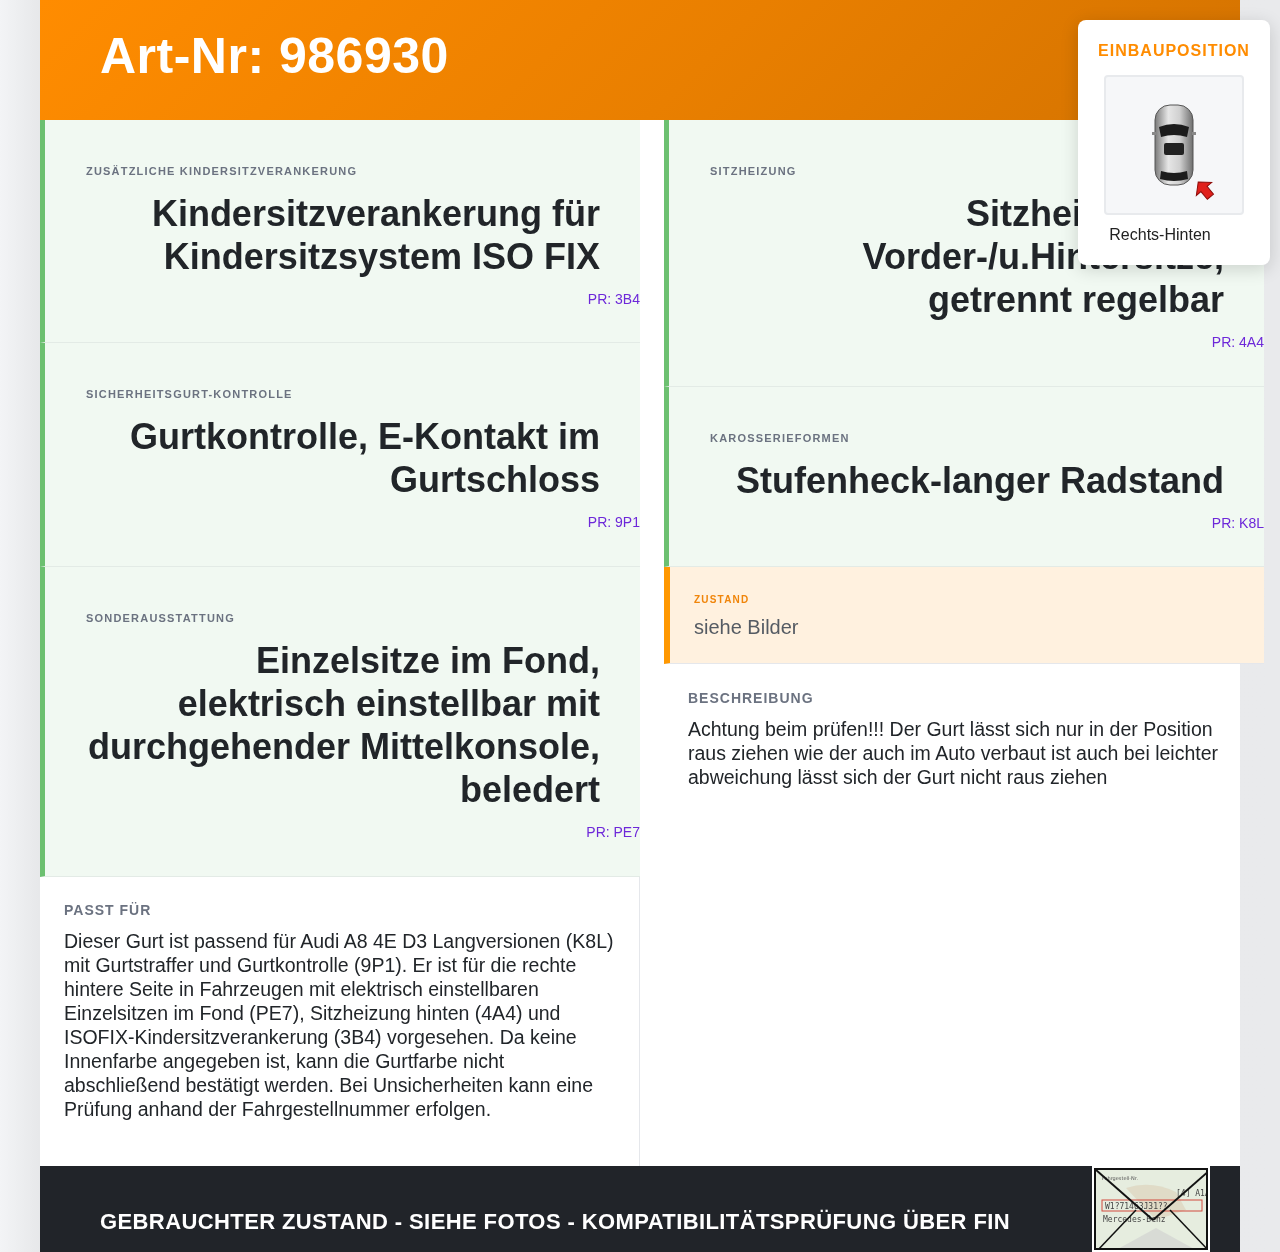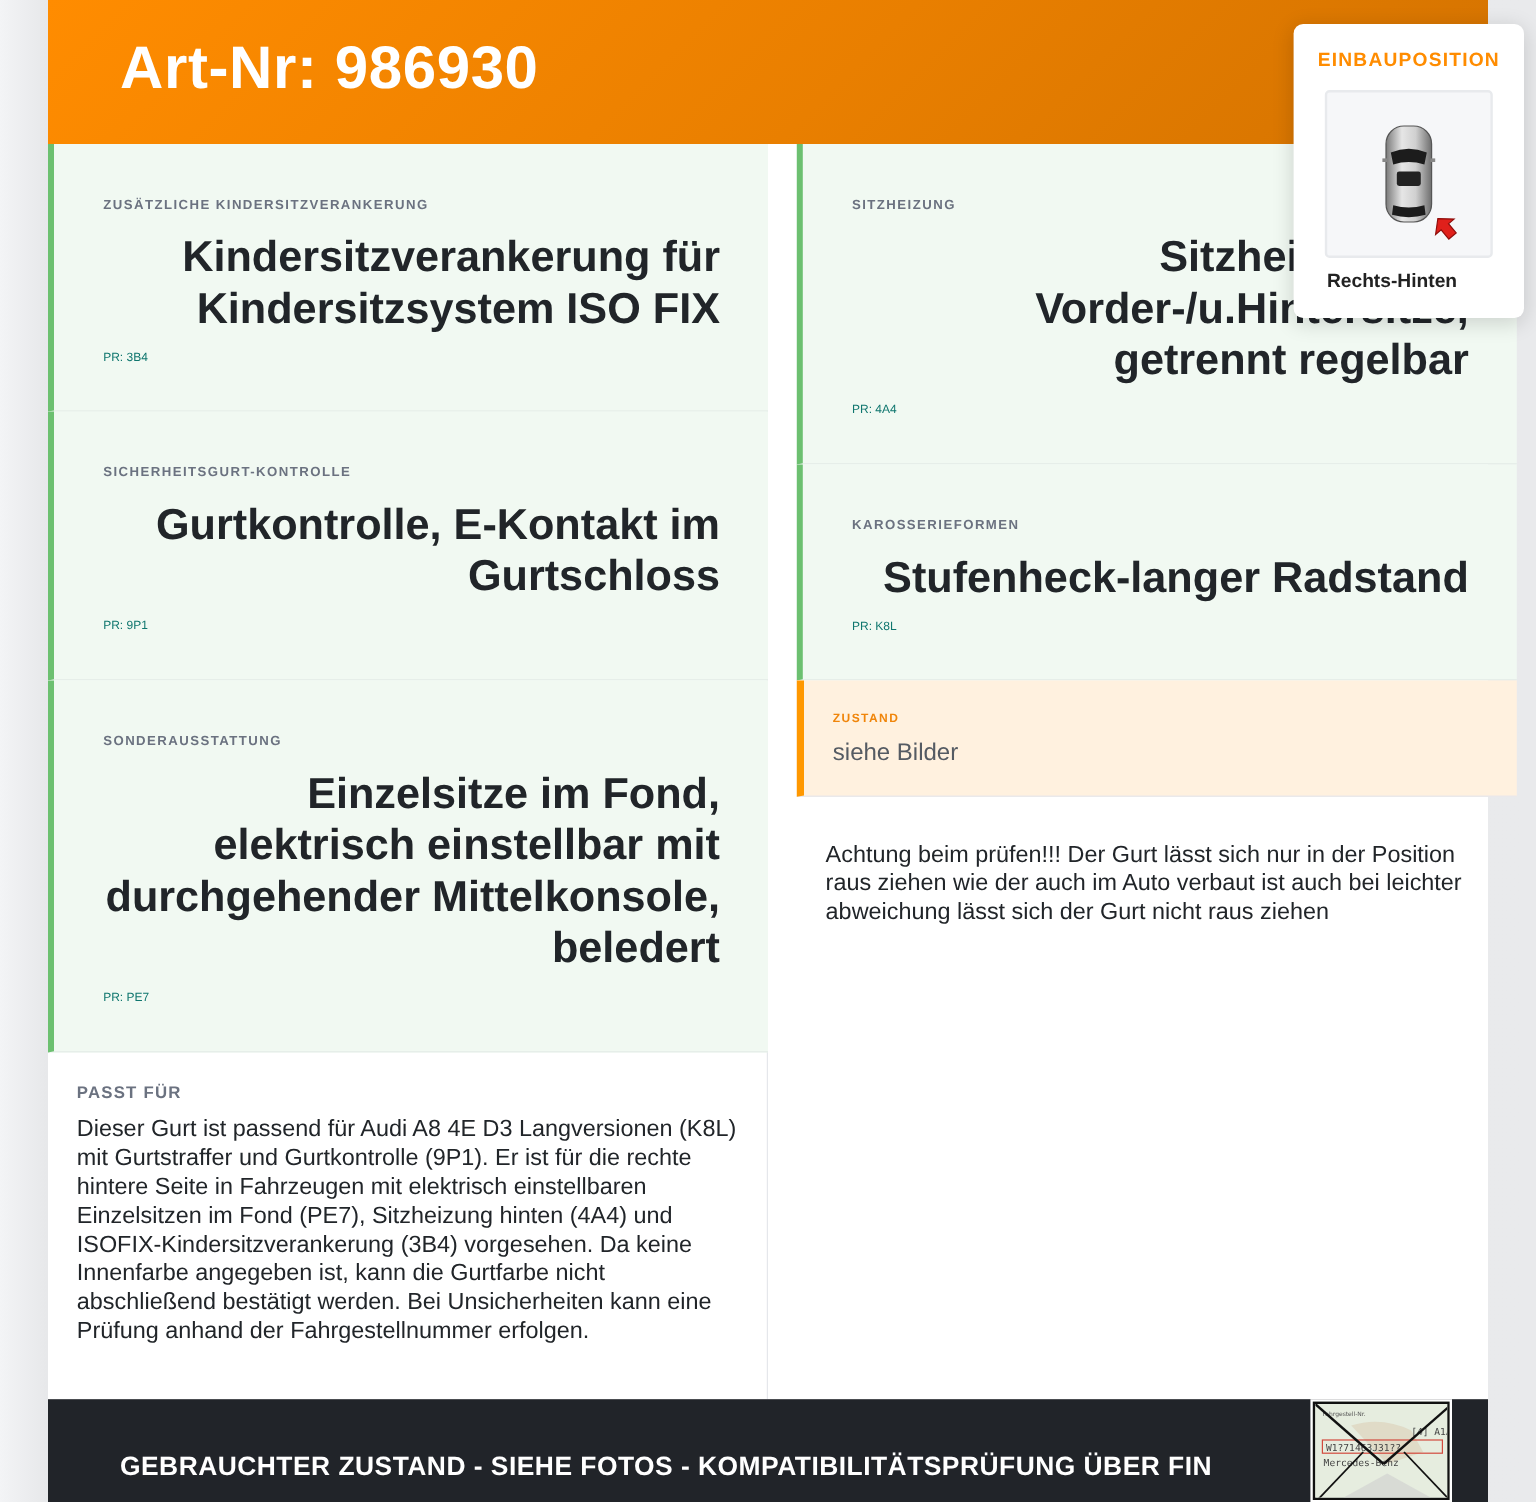--- a/index.html
+++ b/index.html
@@ -39,21 +39,21 @@
   }
   .feature-category {
     font-size: 11px; font-weight: bold; color: #6b7280; letter-spacing: 1.2px;
     text-transform: uppercase; line-height: 18px;
   }
   .feature-title {
     font-size: 36px; font-weight: bold; color: #212529; line-height: 43px;
     margin-top: 12px; padding-right: 40px; text-align: right;
   }
   .feature-pr {
-    font-size: 10px; color: #0f766e; margin-top: 12px; line-height: 18px;
+    font-size: 14px; color: #6d28d9; margin-top: 12px; line-height: 18px; text-align: right;
   }
 
   .zustand {
     position: absolute; left: 0; top: 447px; width: 600px; height: 97px;
     background: #fff1df;
     border-left: 6px solid #ff9800;
     border-bottom: 1px solid #e5e7eb;
     padding: 24px 0 0 24px;
   }
   .zustand-label {
@@ -102,21 +102,21 @@
   .einbau-label {
     margin-top: 21px; font-size: 16px; font-weight: bold; color: #ff8c00;
     letter-spacing: 1px; line-height: 19px;
   }
   .einbau-image {
     position: absolute; left: 26px; top: 55px; width: 140px; height: 140px;
     background: #f6f7f9; border: 2px solid #e8eaed; border-radius: 4px;
   }
   .einbau-position {
     position: absolute; left: 0; top: 205px; width: 164px;
-    font-size: 16px; font-weight: bold; color: #222; line-height: 20px;
+    font-size: 16px; font-weight: normal; color: #222; line-height: 20px;
   }
 </style>
 </head>
 <body>
 
 <div class="page">
 
   <div class="header">
     <div class="header-title">Art-Nr: 986930</div>
   </div>
@@ -162,20 +162,21 @@
         <div class="feature-title">Stufenheck-langer Radstand</div>
         <div class="feature-pr">PR: K8L</div>
       </div>
 
       <div class="zustand">
         <div class="zustand-label">ZUSTAND</div>
         <div class="zustand-value">siehe Bilder</div>
       </div>
 
       <div class="textblock" style="top:570px;">
+        <div class="textblock-label">BESCHREIBUNG</div>
         <div class="textblock-body">Achtung beim prüfen!!! Der Gurt lässt sich nur in der Position raus ziehen wie der auch im Auto verbaut ist auch bei leichter abweichung lässt sich der Gurt nicht raus ziehen</div>
       </div>
     </div>
   </div>
 
   <div class="footer">
     <div class="footer-text">GEBRAUCHTER ZUSTAND - SIEHE FOTOS - KOMPATIBILITÄTSPRÜFUNG ÜBER FIN</div>
     <div class="fin-badge">
       <div class="fin-inner">
         <svg width="114" height="82" viewBox="0 0 114 82">

